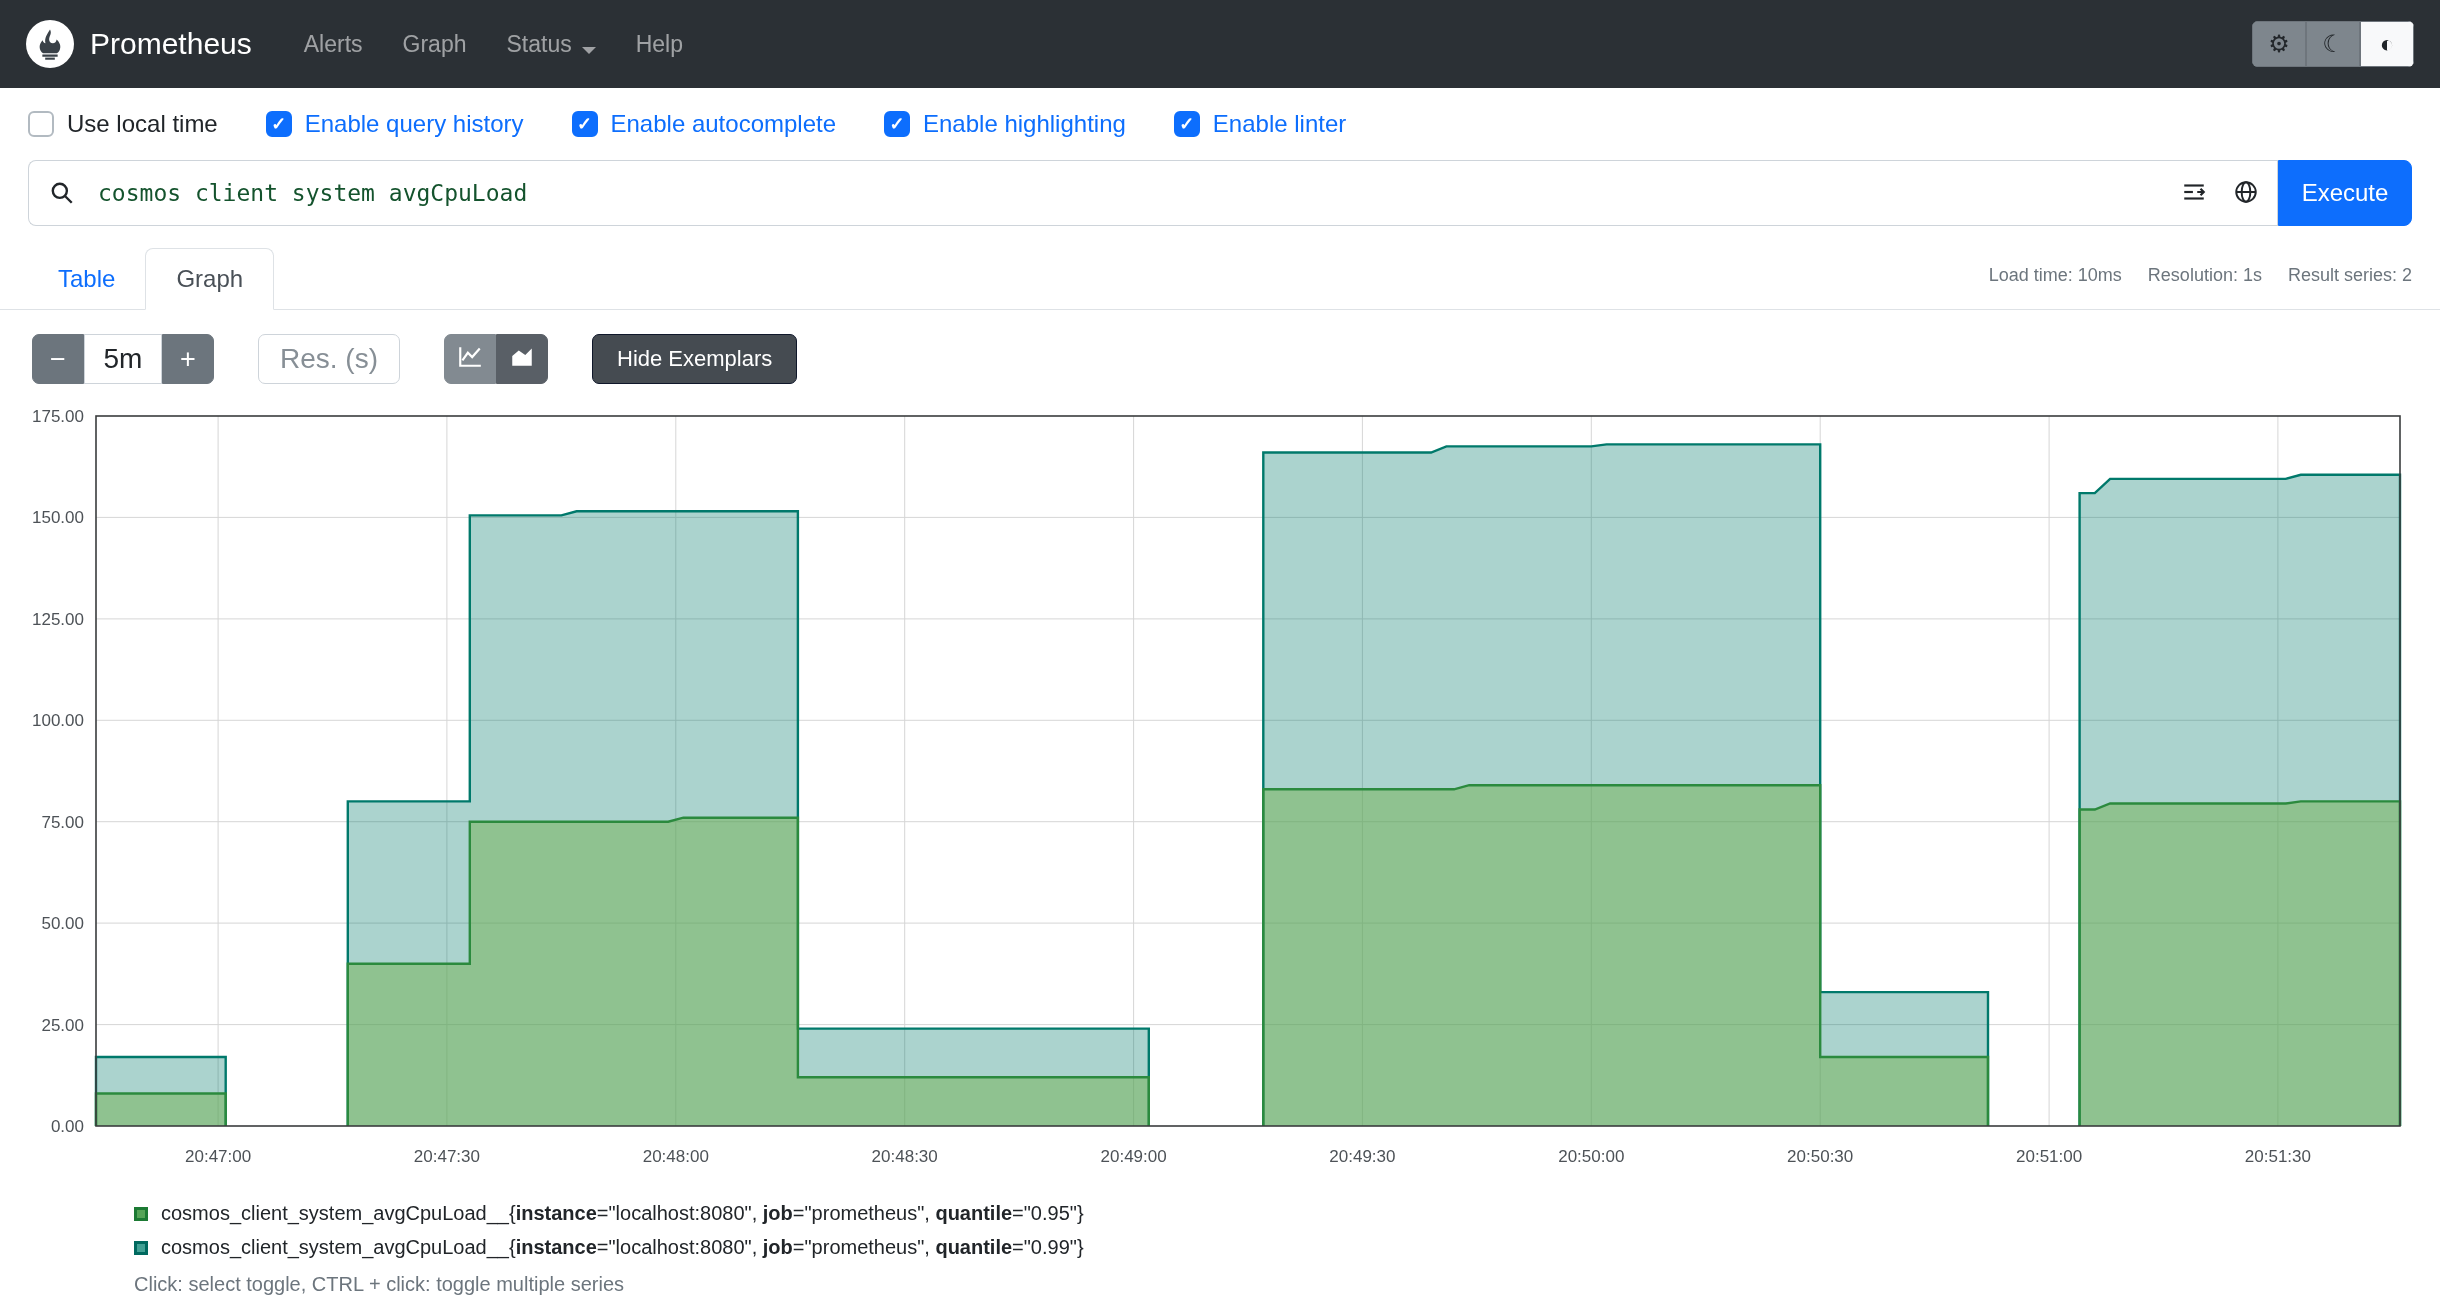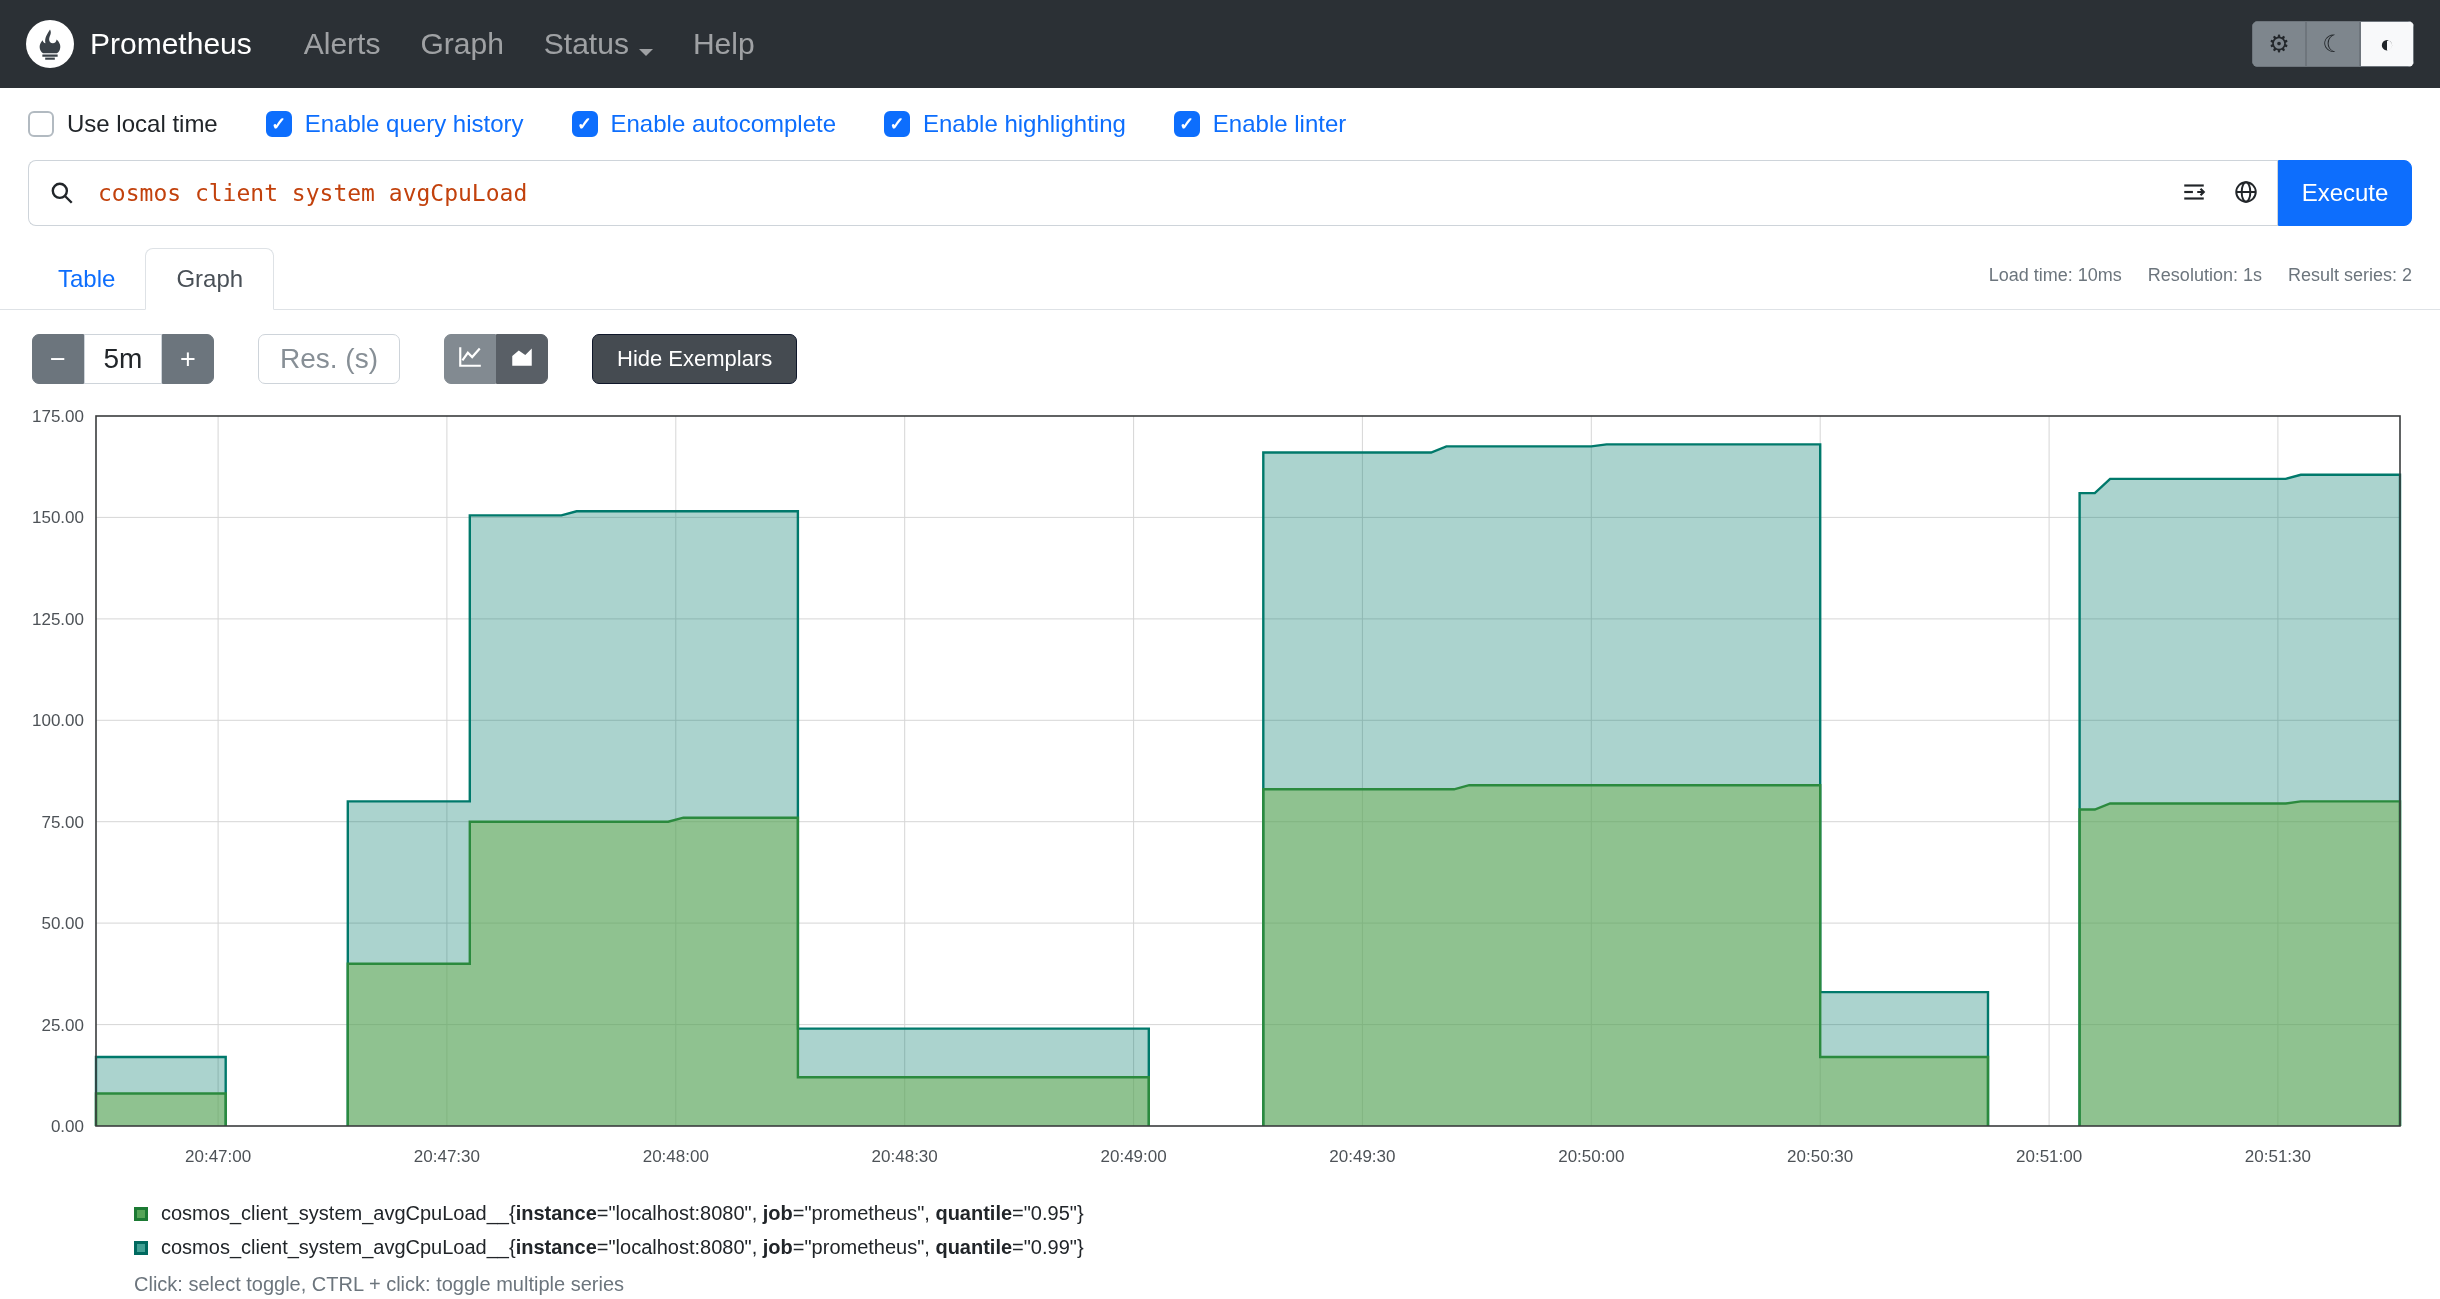--- a/index.html
+++ b/index.html
@@ -6,41 +6,41 @@
   html,body { width: 2440px; background:#fff; color:#212529;
     font-family:"Liberation Sans", sans-serif; }
 
   
   .navbar { height:88px; background:#2b3035; display:flex; align-items:center; padding:0 26px; }
   .brand { display:flex; align-items:center; gap:16px; }
   .logo-circle { width:48px; height:48px; border-radius:50%; background:#fff;
     display:flex; align-items:center; justify-content:center; }
   .brand-title { color:#fff; font-size:30px; }
   .nav-links { display:flex; margin-left:36px; gap:8px; }
-  .nav-link { color:rgba(255,255,255,0.55); font-size:30px; padding:10px 16px; text-decoration:none; cursor:pointer; }
+  .nav-link { color:rgba(255,255,255,0.55); font-size:23px; padding:10px 16px; text-decoration:none; cursor:pointer; }
   .caret { display:inline-block; margin-left:10px; border:7px solid transparent; border-top-color:rgba(255,255,255,0.55); position:relative; top:9px; }
   .theme-group { margin-left:auto; display:flex; border-radius:6px; overflow:hidden; }
   .theme-btn { width:54px; height:46px; border:1px solid #6e757c; font-size:24px; cursor:pointer; }
   .theme-btn.t0, .theme-btn.t1 { background:#7e868d; color:#23272b; }
   .theme-btn.t2 { background:#f8f9fa; color:#212529; }
 
   
   .options-row { display:flex; align-items:center; gap:48px; padding:22px 28px 0 28px; }
   .opt { display:flex; align-items:center; gap:13px; font-size:24px; cursor:pointer; }
   .cb { width:26px; height:26px; border-radius:6px; border:2px solid #b2bac1; background:#fff;
     display:flex; align-items:center; justify-content:center; color:#fff; font-size:18px; font-weight:bold; }
   .cb.checked { background:#0d6efd; border-color:#0d6efd; }
   .opt.on .opt-label { color:#0d6efd; }
 
   
   .query-row { display:flex; margin:22px 28px 0 28px; height:66px; }
   .q-addon { width:66px; border:1px solid #ced4da; border-right:none; border-radius:8px 0 0 8px;
     background:#fff; display:flex; align-items:center; justify-content:center; }
   .q-input { flex:1; border:1px solid #ced4da; border-left:none; border-right:none; outline:none;
-    font-family:"DejaVu Sans Mono", monospace; font-size:23px; color:#c2410c; padding:0 4px; }
+    font-family:"DejaVu Sans Mono", monospace; font-size:23px; color:#14532d; padding:0 4px; }
   .q-icons { display:flex; align-items:center; border:1px solid #ced4da; border-left:none; background:#fff; padding:0 8px; gap:6px; }
   .q-icon-btn { width:46px; height:46px; background:transparent; border:none; display:flex; align-items:center; justify-content:center; cursor:pointer; }
   .execute-btn { width:134px; background:#0d6efd; border:1px solid #0d6efd; color:#fff;
     font-size:24px; border-radius:0 8px 8px 0; cursor:pointer; }
 
   
   .tabbar { display:flex; align-items:flex-end; border-bottom:1px solid #dee2e6; padding:22px 28px 0 28px; }
   .tab { font-size:24px; padding:16px 30px; cursor:pointer; }
   .tab.inactive { color:#0d6efd; }
   .tab.active { color:#495057; background:#fff; border:1px solid #dee2e6; border-bottom:1px solid #fff;

